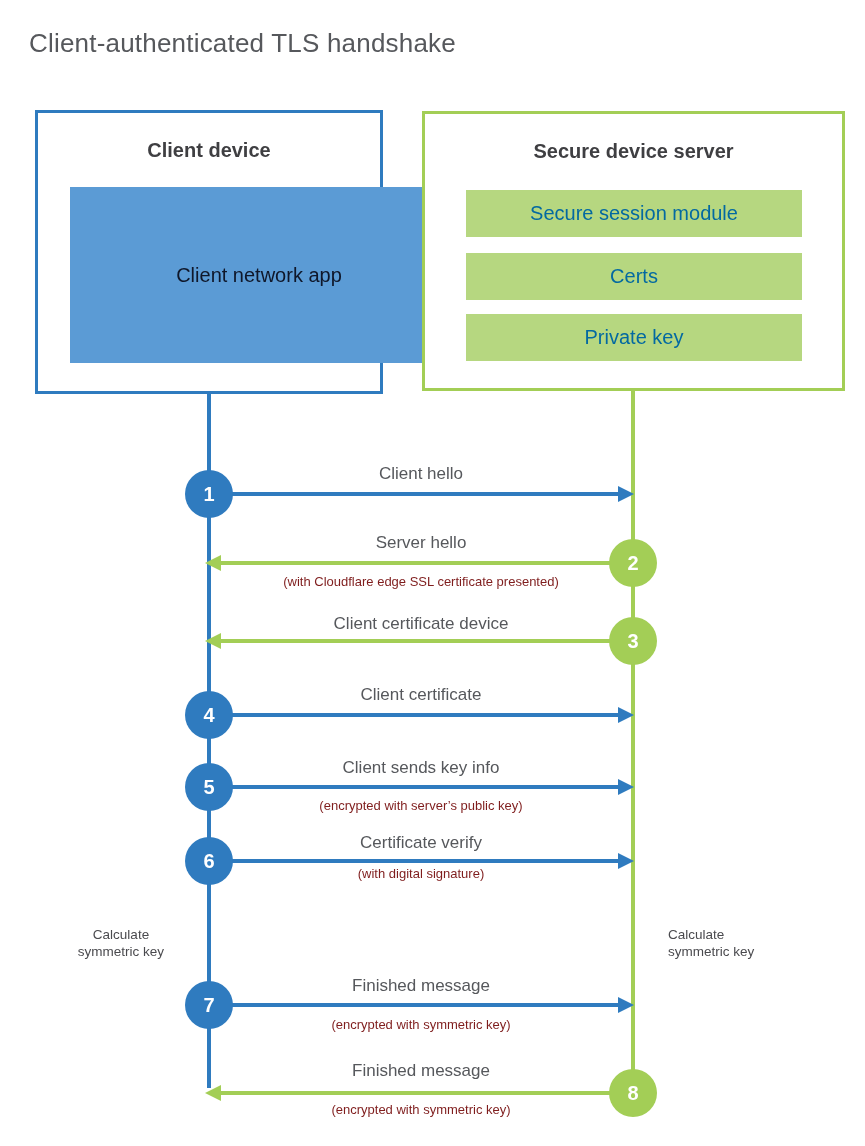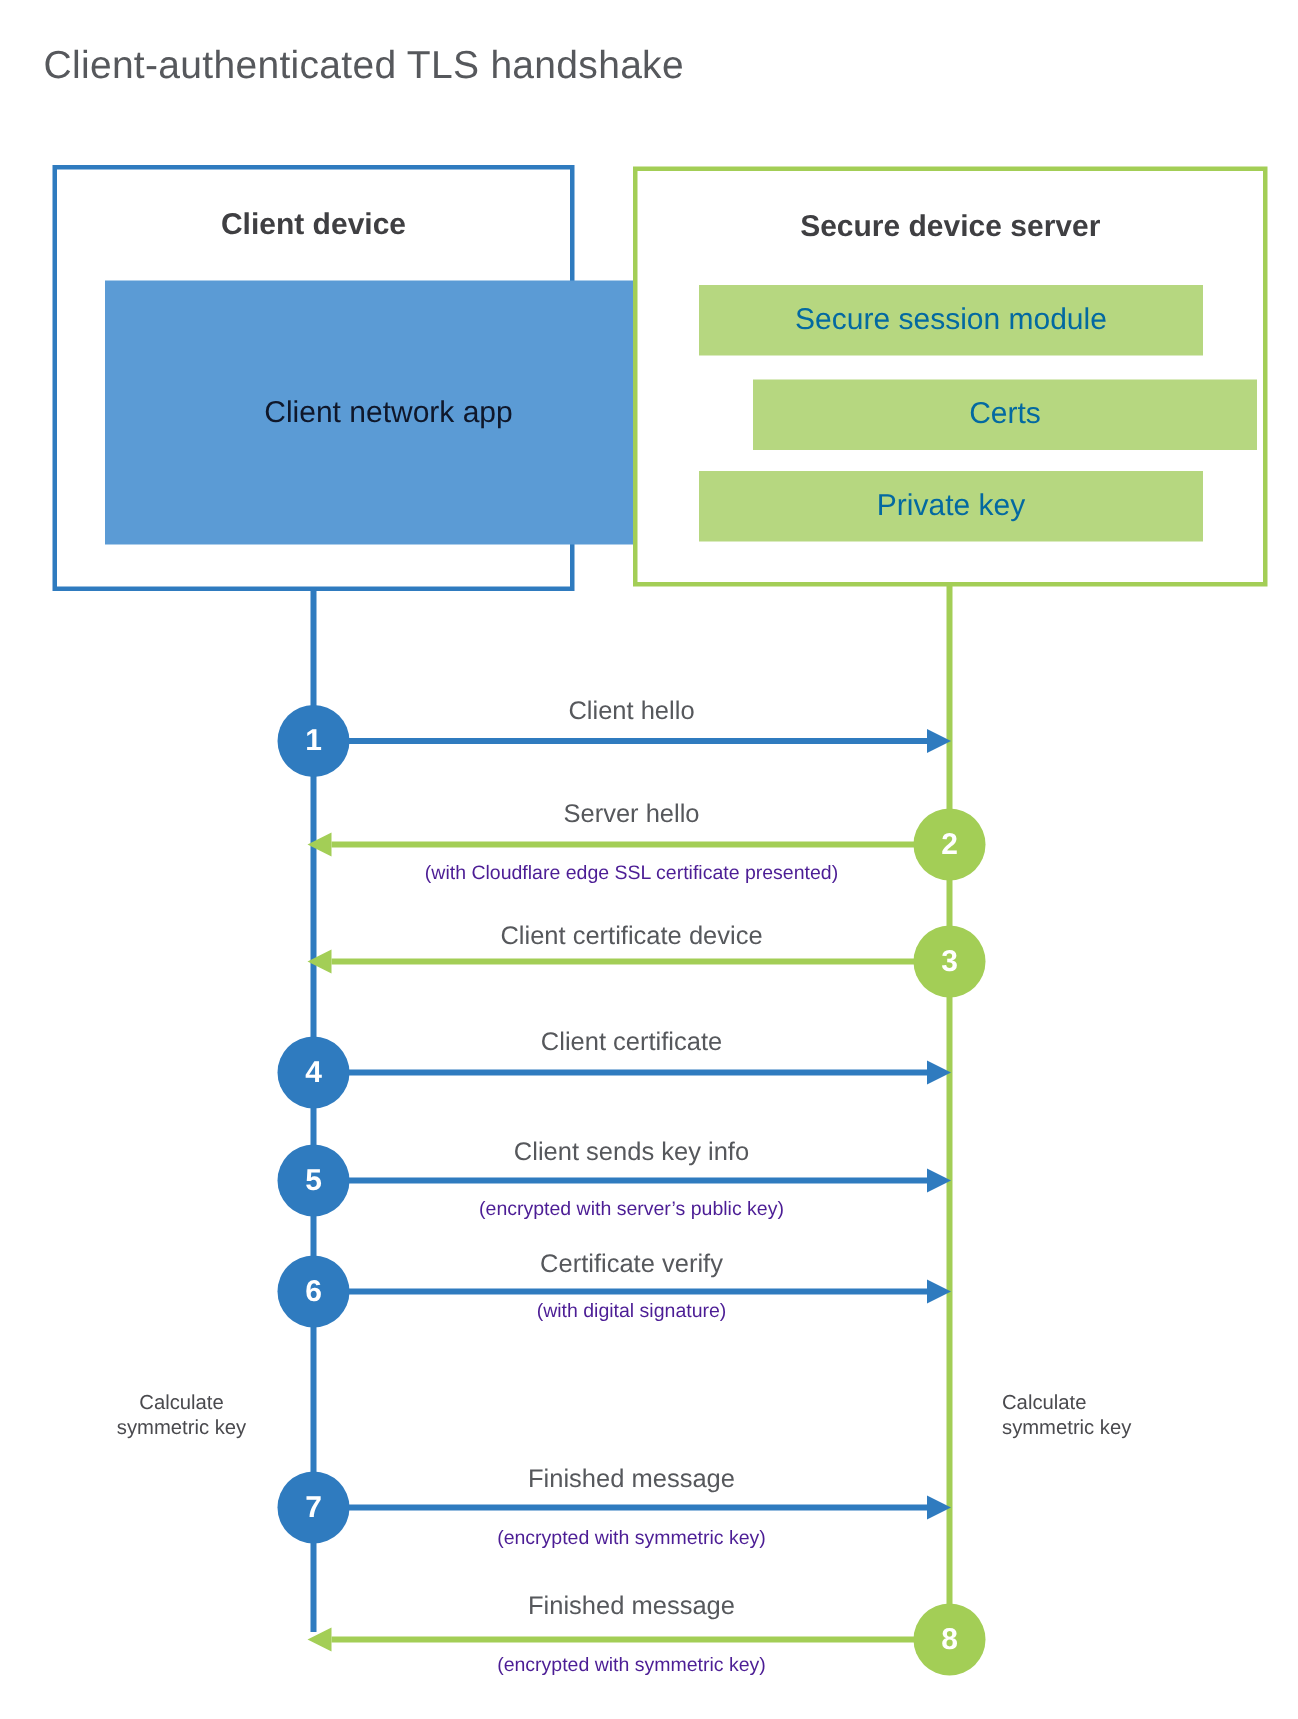--- a/index.html
+++ b/index.html
@@ -22,21 +22,21 @@
   .app-rect{
     position:absolute;left:32px;top:74px;width:278px;height:176px;
     background:var(--blue_fill);color:#0f172a;font-size:20px;
     display:flex;align-items:center;justify-content:center;text-align:center;
     padding:0 50px;box-sizing:content-box;
   }
   .bar{
     position:absolute;left:41px;width:336px;height:47px;background:var(--green_fill);
     color:#0369a1;font-size:20px;display:flex;align-items:center;justify-content:center;
   }
-  .bar1{top:76px;} .bar2{top:139px;margin-left:36px;} .bar3{top:200px;}
+  .bar1{top:76px;} .bar2{top:139px;} .bar3{top:200px;}
   
   .vline{position:absolute;width:4px;}
   .vline.blue{left:207px;top:392px;height:696px;background:var(--blue);}
   .vline.green{left:631px;top:389px;height:706px;background:var(--green);}
   
   .circle{
     position:absolute;width:48px;height:48px;border-radius:50%;
     color:#ffffff;font-size:20px;font-weight:bold;text-align:center;line-height:48px;
   }
   .circle.blue{left:185px;background:var(--blue);}
@@ -46,21 +46,21 @@
   .shaft.green{left:221px;width:412px;background:var(--green);}
   .head{position:absolute;width:0;height:0;border-top:8px solid transparent;border-bottom:8px solid transparent;}
   .head.right{left:618px;border-left:16px solid var(--blue);}
   .head.left{left:205px;border-right:16px solid var(--green);}
   .lbl{
     position:absolute;left:209px;width:424px;text-align:center;
     font-size:17px;color:#56585c;
   }
   .sub{
     position:absolute;left:209px;width:424px;text-align:center;
-    font-size:13px;color:#4c1d95;
+    font-size:13px;color:#7f1d1d;
   }
   .note{
     position:absolute;left:656px;top:752px;width:178px;
     font-size:13.5px;line-height:1.26;color:#4a4a4e;
   }
   .calc{position:absolute;font-size:13.5px;line-height:1.26;color:#4a4a4e;}
   .calc.left{left:62px;top:926px;width:118px;text-align:center;}
   .calc.right{left:668px;top:926px;width:120px;text-align:left;}
 </style>
 </head>

